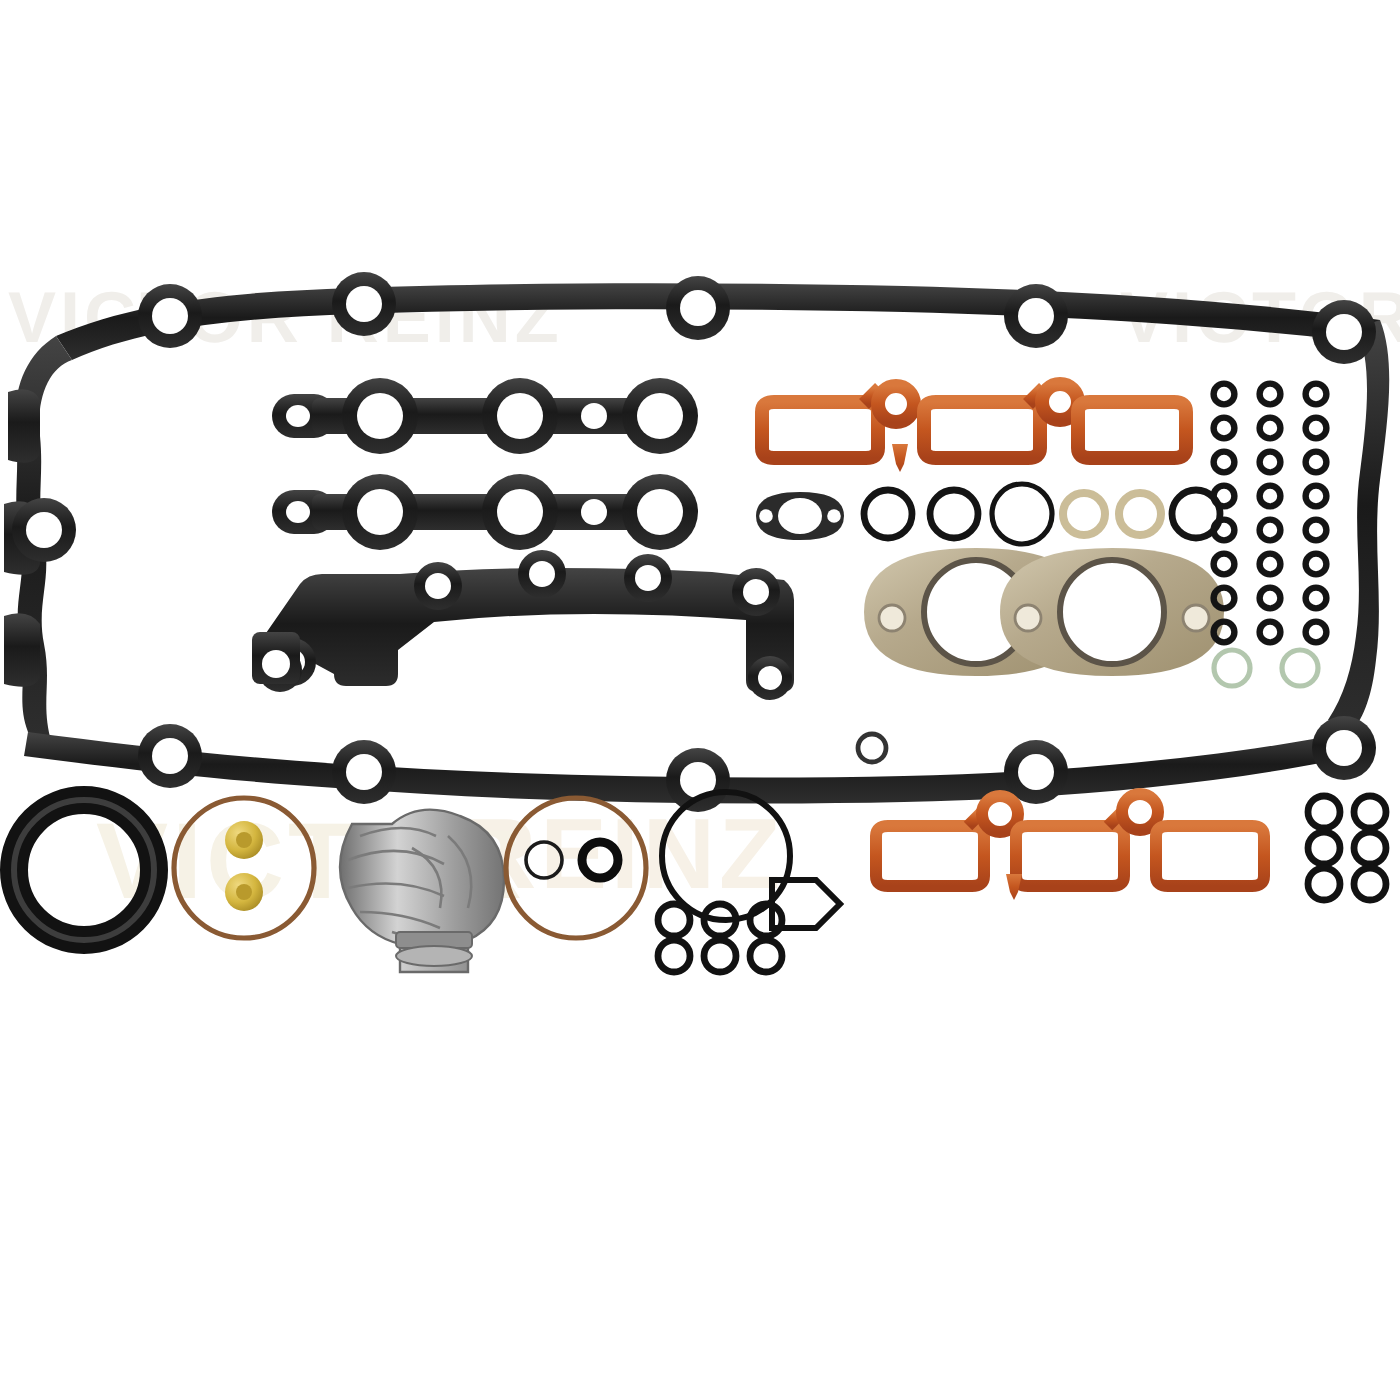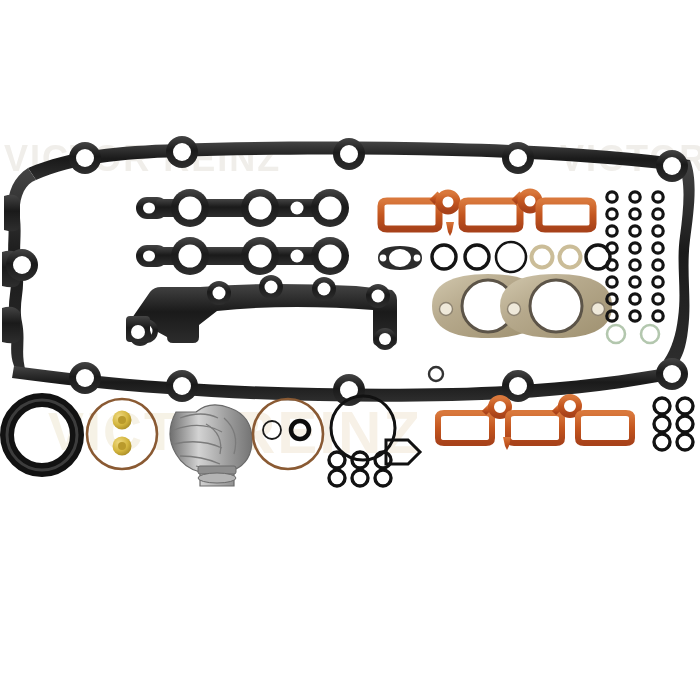--- a/index.html
+++ b/index.html
@@ -13,21 +13,21 @@
     position:absolute;left:0;top:0;width:700px;height:620px;
     background:#ffffff;overflow:hidden;
   }
   .wm{
     position:absolute;color:#f0eeea;font-weight:700;letter-spacing:2px;
     white-space:nowrap;user-select:none;font-family:"Liberation Sans",sans-serif;
   }
   .wm.w1{left:4px;top:138px;font-size:36px;}
   .wm.w2{left:560px;top:138px;font-size:36px;}
   .wm.w3{left:48px;top:400px;font-size:54px;color:#f6f2e6;}
-  .wm.w4{left:232px;top:398px;font-size:60px;color:#f7f1e7;}
+  .wm.w4{left:232px;top:398px;font-size:50px;color:#f7f1e7;}
   svg.art{position:absolute;left:0;top:0;width:700px;height:620px;display:block;}
 
   
   #footer-bar{
     position:absolute;left:0;top:620px;width:700px;height:80px;background:#ffffff;
   }
 </style>
 </head>
 <body>
 

